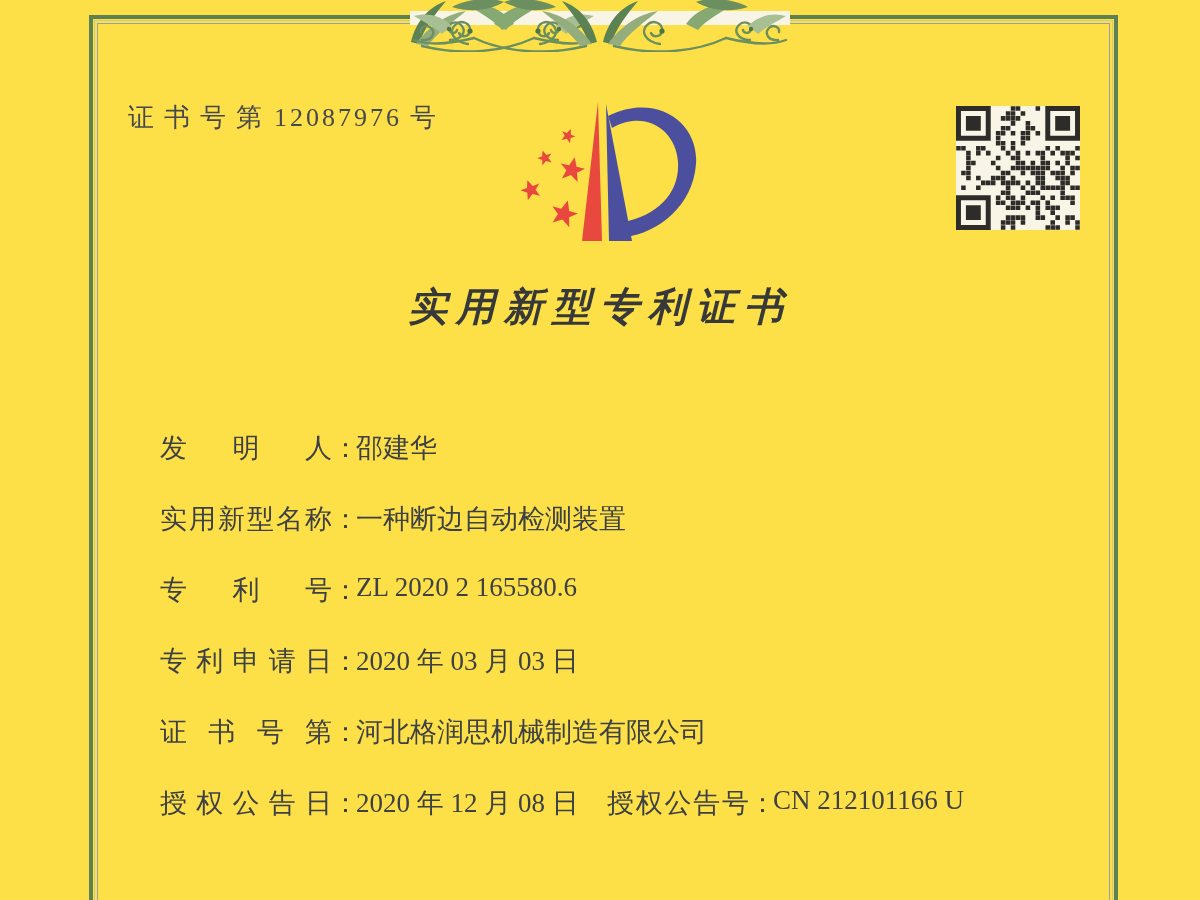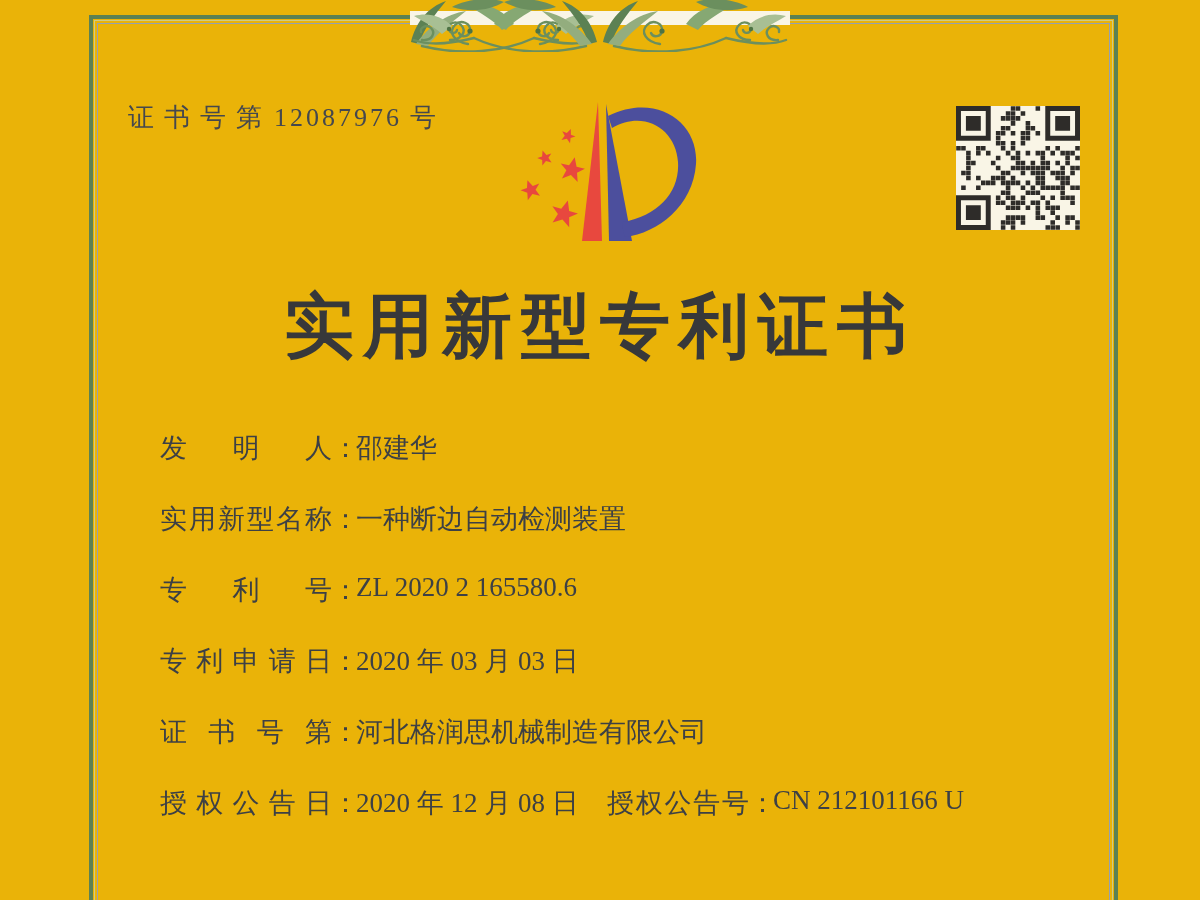--- a/index.html
+++ b/index.html
@@ -2,39 +2,39 @@
 <html><head>
 <meta charset="utf-8">
 <style>
   html,body{margin:0;padding:0;}
   body{
     width:1200px;height:900px;overflow:hidden;
     font-family:"Liberation Serif","DejaVu Serif",serif;
     background:#f9f5e6;
     position:relative;
   }
-  .paper{position:absolute;inset:0;background:#eab308;}
+  .paper{position:absolute;inset:0;background:#fde047;}
   
   .frame{position:absolute;left:89px;top:15px;width:1021px;bottom:-14px;
          border:4px solid #5c8153;}
   .frame-mid{position:absolute;inset:1px;border:1px solid #cfcb86;}
   .frame-in{position:absolute;inset:2px;border:1px solid #94a0b2;}
   
   .ornament{position:absolute;left:408px;top:0;width:384px;height:52px;}
   
   .cert-no{position:absolute;left:128px;top:100px;font-size:26px;color:#45484e;white-space:nowrap;}
   .cert-no .sp{letter-spacing:10px;}
   .cert-no .num{letter-spacing:3px;padding-left:2px;}
   .cert-no .suf{letter-spacing:0;padding-left:8px;}
   
   .logo{position:absolute;left:518px;top:96px;width:190px;height:150px;}
   .qr{position:absolute;left:956px;top:106px;width:124px;height:124px;}
   
   .title{position:absolute;left:0;top:280px;width:100%;text-align:center;
-         font-size:70px;font-weight:700;color:#37383a;letter-spacing:9px;}
+         font-size:39px;font-weight:700;color:#37383a;letter-spacing:9px;font-style:italic;}
   
   .rows{position:absolute;left:160px;top:430px;width:950px;font-size:27px;color:#3d4045;}
   .row{position:relative;height:40px;margin-bottom:31px;white-space:nowrap;}
   .flabel{display:inline-block;width:172px;text-align:justify;text-align-last:justify;vertical-align:top;}
   .fcolon{display:inline-block;width:24px;vertical-align:top;}
   .fvalue{white-space:pre;vertical-align:top;}
   .grant-no{position:absolute;left:447px;top:0;white-space:nowrap;}
   .grant-no .flabel{width:142px;}
 </style>
 </head>

